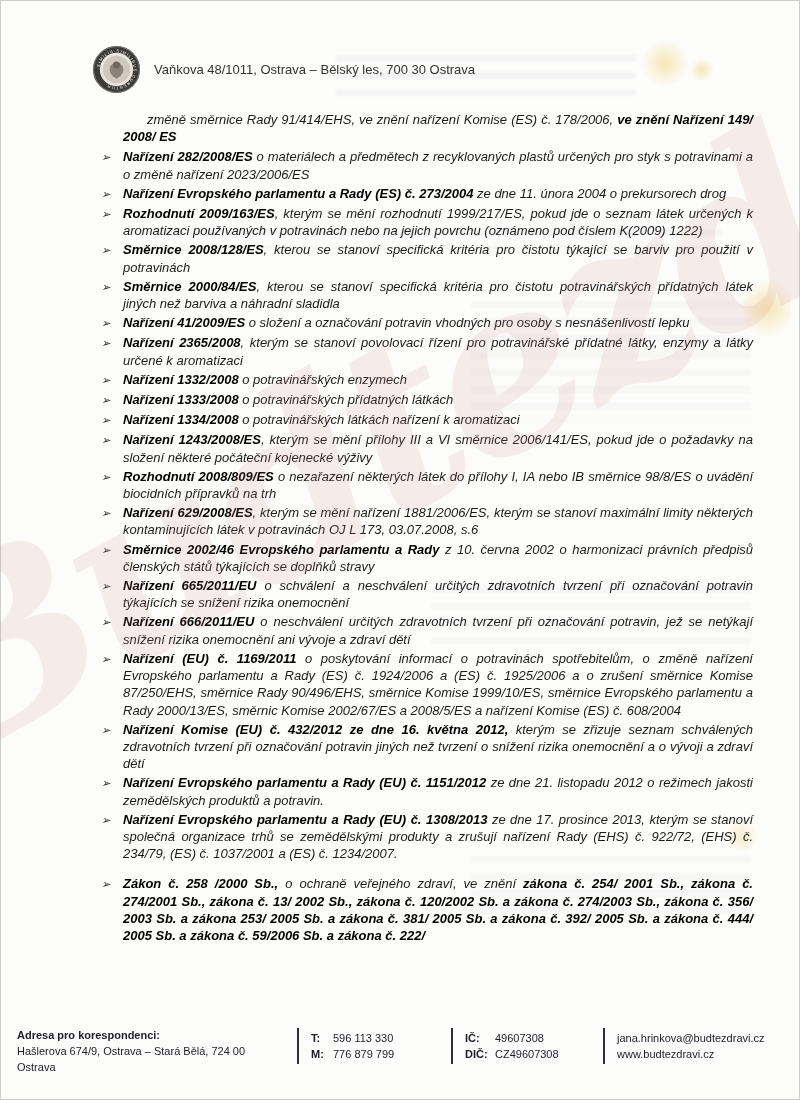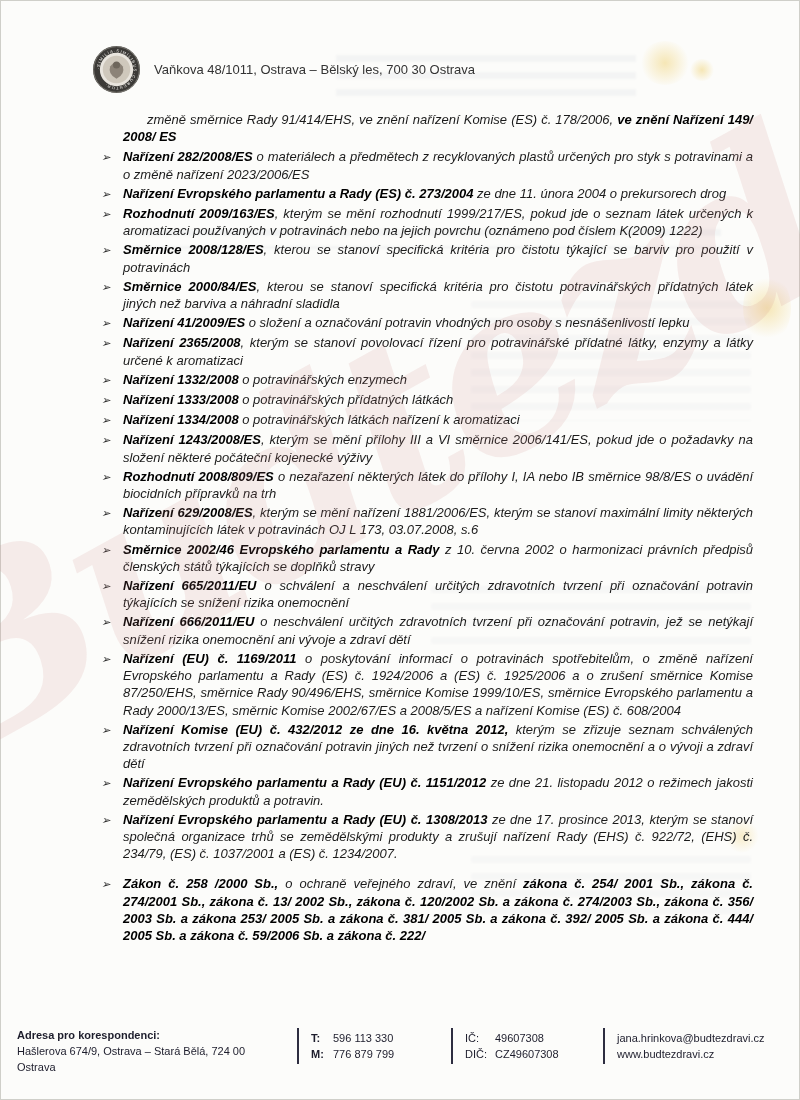--- a/index.html
+++ b/index.html
@@ -66,21 +66,21 @@
     display:flex; align-items:center;
     font-size:11px; line-height:16px; color:#1d1d2c;
   }
   .fcol.c1 { flex:0 0 268px; }
   .fcol.c2 { flex:0 0 128px; }
   .fcol.c3 { flex:0 0 126px; }
   .fcol.c4 { flex:1; }
   .fsep { flex:none; width:2px; height:36px; background:#2d2d40; margin:0 12px; }
   .flabel { font-weight:bold;margin-top:10px; }
   .plabel { display:inline-block; width:22px; font-weight:bold; }
-  .ilabel { display:inline-block; width:30px; font-weight:normal; }
+  .ilabel { display:inline-block; width:30px; font-weight:bold; }
 </style>
 </head>
 <body>
 
 <div class="page">
 
   <div class="ghost g1"></div>
   <div class="ghost g2"></div>
   <div class="ghost g3"></div>
   <div class="ghost g4"></div>

